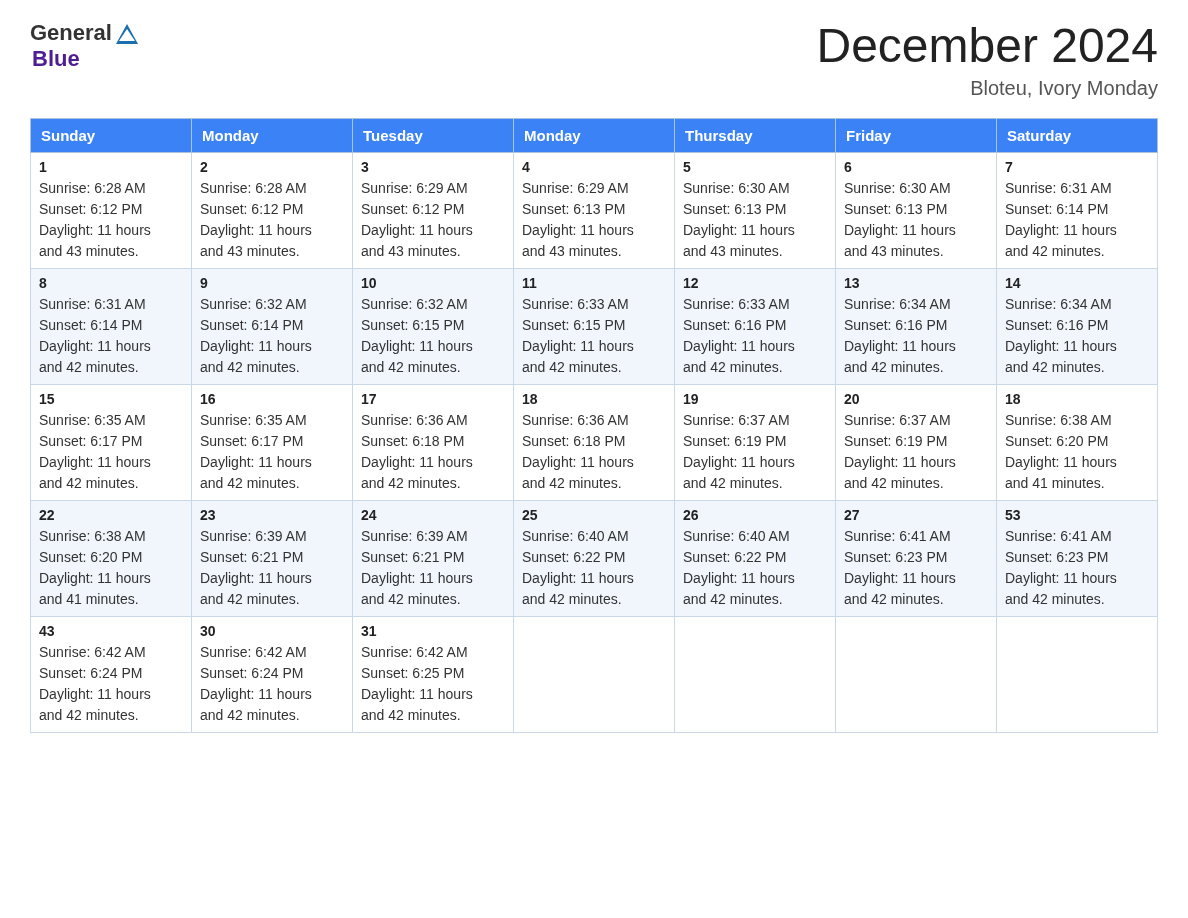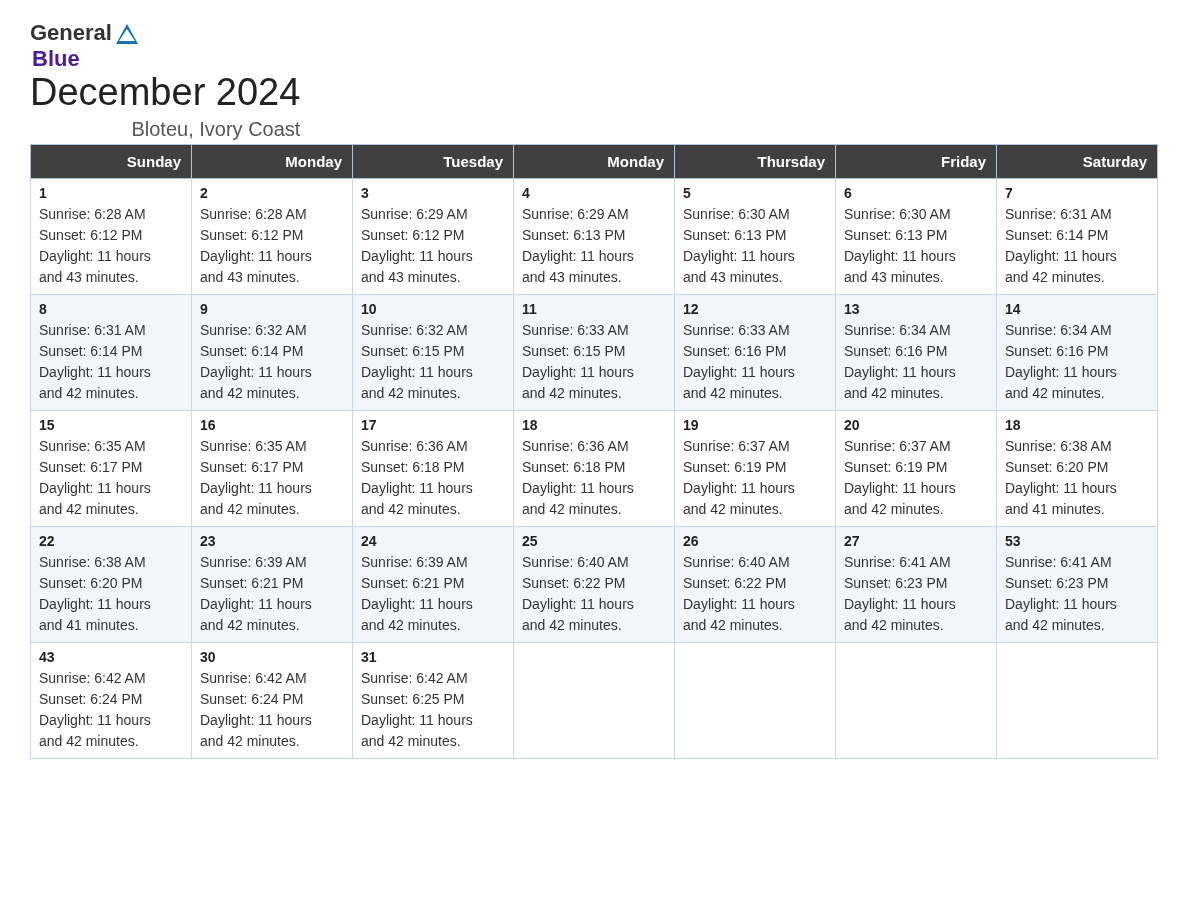--- a/index.html
+++ b/index.html
@@ -5,23 +5,23 @@
     * { box-sizing: border-box; margin: 0; padding: 0; }
     body {
       font-family: Arial, sans-serif;
       background: #fff;
       padding: 20px 30px;
       width: 1188px;
       min-height: 918px;
     }
     .header {
       display: flex;
+      justify-content: space-between;
       align-items: flex-start;
-      margin-bottom: 3px;
-      flex-direction: column;
+      margin-bottom: 18px;
     }
     .logo-text-general {
       font-size: 22px;
       font-weight: bold;
       color: #333;
     }
     .logo-wrapper {
       display: flex;
       flex-direction: column;
       align-items: flex-start;
@@ -33,42 +33,42 @@
     .logo-line2 {
       font-size: 22px;
       font-weight: bold;
       color: #4c1d95;
       margin-left: 2px;
     }
     .title-block {
       text-align: right;
     }
     .main-title {
-      font-size: 38px;
+      font-size: 48px;
       font-weight: normal;
       color: #222;
       line-height: 1.1;
     }
     .subtitle {
       font-size: 20px;
       color: #555;
       margin-top: 4px;
     }
     .calendar {
       width: 100%;
       border-collapse: collapse;
       border: 1px solid #aac4e0;
     }
     .calendar th {
-      background-color: #404040;
+      background-color: #3b82f6;
       color: #fff;
       font-size: 15px;
       font-weight: bold;
       padding: 8px 10px;
-      text-align: right;
+      text-align: left;
       border: 1px solid #aac4e0;
     }
     .calendar td {
       vertical-align: top;
       padding: 6px 8px;
       border: 1px solid #c8d8e8;
       width: calc(100% / 7);
       background: #fff;
       font-size: 12.5px;
       color: #333;
@@ -103,21 +103,21 @@
 
       <svg width="26" height="24" viewBox="0 0 26 24" style="margin-left:2px; vertical-align:middle; margin-top:2px;">
         <polygon points="13,2 24,22 2,22" fill="#1a6faf"></polygon>
         <polygon points="13,7 21,19 5,19" fill="#fff"></polygon>
       </svg>
     </div>
     <div class="logo-line2">Blue</div>
   </div>
   <div class="title-block">
     <div class="main-title">December 2024</div>
-    <div class="subtitle">Bloteu, Ivory Coast</div>
+    <div class="subtitle">Bloteu, Ivory Monday</div>
   </div>
 </div>
 
 <table class="calendar">
   <thead>
     <tr>
     <th>Sunday</th>
         <th>Monday</th>
         <th>Tuesday</th>
         <th>Monday</th>

